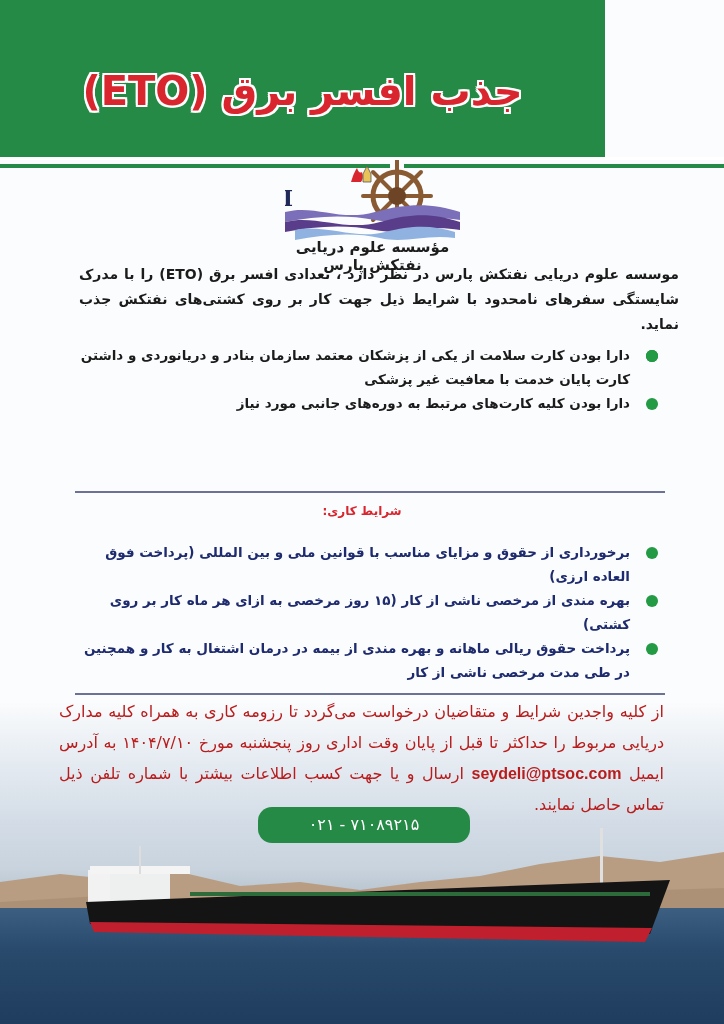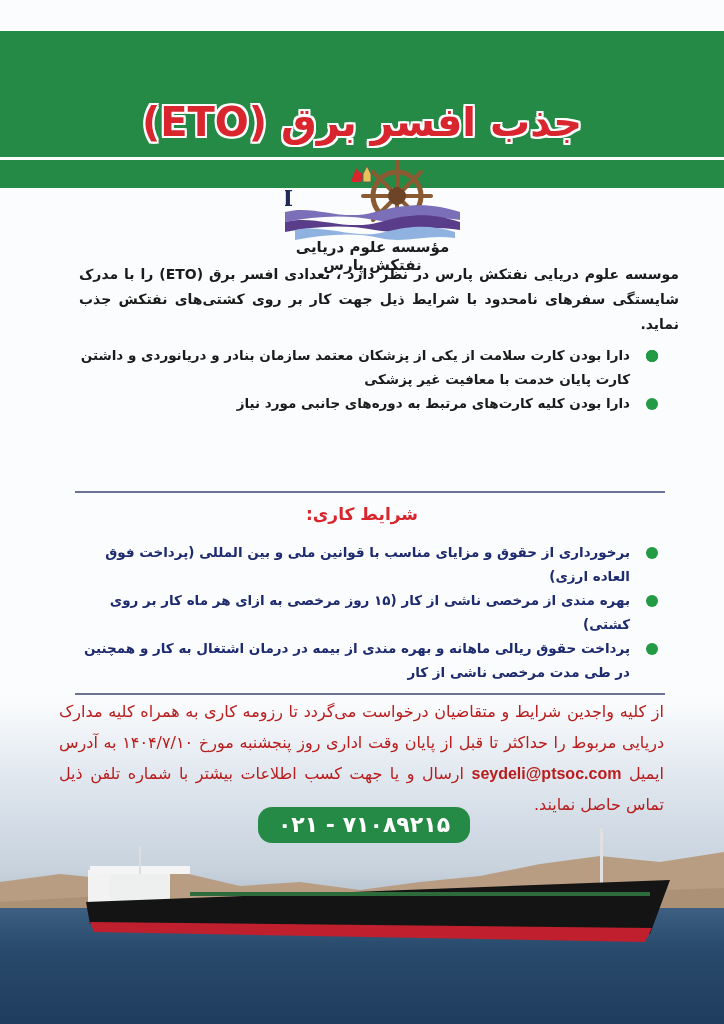--- a/index.html
+++ b/index.html
@@ -4,23 +4,22 @@
 <style>
   * { box-sizing: border-box; margin: 0; padding: 0; }
   html, body { width: 724px; height: 1024px; overflow: hidden; }
   body {
     position: relative;
     font-family: "DejaVu Sans", sans-serif;
     background: #fbfcfd;
     direction: rtl;
   }
   .header {
-    position: absolute; left: 0; top: 0; width: 724px; height: 157px;
+    position: absolute; left: 0; top: 0; width: 605px; height: 157px;
     background: #248a45;
-    margin-top: 31px;
   }
   .title {
     position: absolute; left: 0; right: 0; top: 68px;
     text-align: center; direction: rtl;
     font-family: "DejaVu Sans", sans-serif; font-weight: bold;
     font-size: 40px; color: #d9262e;
     text-shadow: -2px -2px 0 #fff, 2px -2px 0 #fff, -2px 2px 0 #fff, 2px 2px 0 #fff,
                  0 2px 0 #fff, 0 -2px 0 #fff, 2px 0 0 #fff, -2px 0 0 #fff;
     letter-spacing: 0;
   }
@@ -50,21 +49,21 @@
   }
   .req-list { top: 343px; color: #1b1b1b; }
   .cond-list { top: 540px; color: #1e2b6e; }
 
   .divider { position: absolute; left: 75px; width: 590px; height: 2px; background: #6b7296; }
   .div1 { top: 491px; }
   .div2 { top: 693px; }
 
   .cond-title {
     position: absolute; left: 0; right: 0; top: 504px; text-align: center;
-    font-size: 17px; font-weight: bold; color: #d9262e;
+    font-size: 12px; font-weight: bold; color: #d9262e;
   }
 
   .bottom-bg {
     position: absolute; left: 0; top: 700px; width: 724px; height: 324px;
     background: linear-gradient(to bottom, #fbfcfd 0%, #e6ecf2 18%, #d3dce6 38%, #c8d3de 52%, #b8c4cf 60%);
   }
   .mountains {
     position: absolute; left: 0; top: 852px; width: 724px; height: 80px;
   }
   .sea {
@@ -76,21 +75,21 @@
   .contact {
     position: absolute; right: 60px; top: 696px; width: 605px;
     font-size: 16px; color: #b91c1c; line-height: 31px;
     text-align: justify; text-align-last: right;
   }
   .contact b { font-family: "Liberation Sans", sans-serif; font-weight: bold; }
 
   .phone {
     position: absolute; left: 258px; top: 807px; width: 212px; height: 36px;
     border-radius: 14px; background: #248a45;
-    color: #fff; font-weight: bold; font-size: 22px;
+    color: #fff; font-weight: normal; font-size: 16px;
     text-align: center; line-height: 36px; direction: ltr;
   }
 </style>
 </head>
 <body>
 
 <div class="header">
   <div class="title">جذب افسر برق (ETO)</div>
 </div>
 <div class="rule-top"></div>

